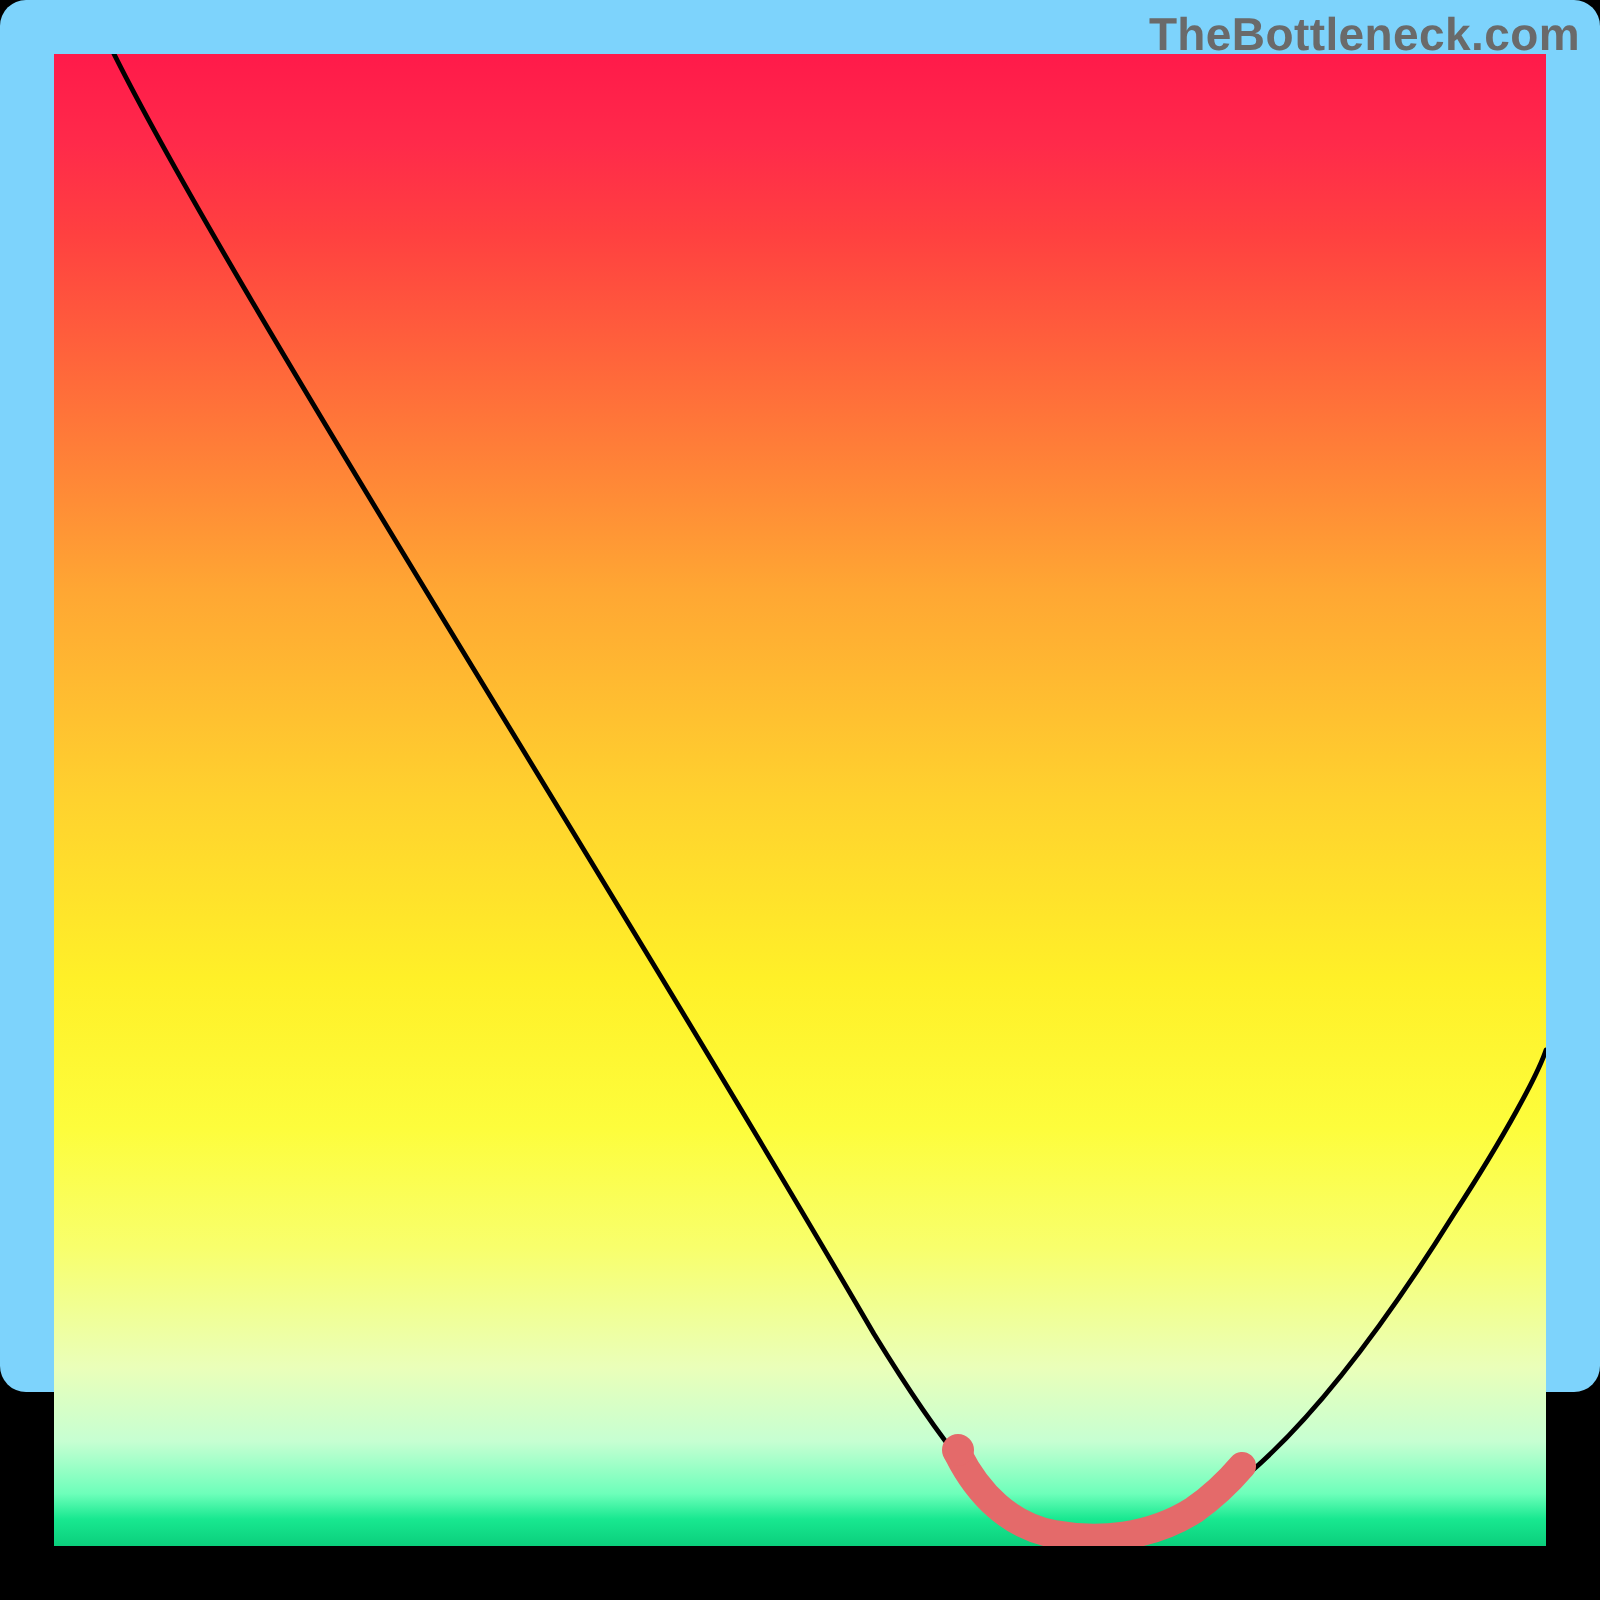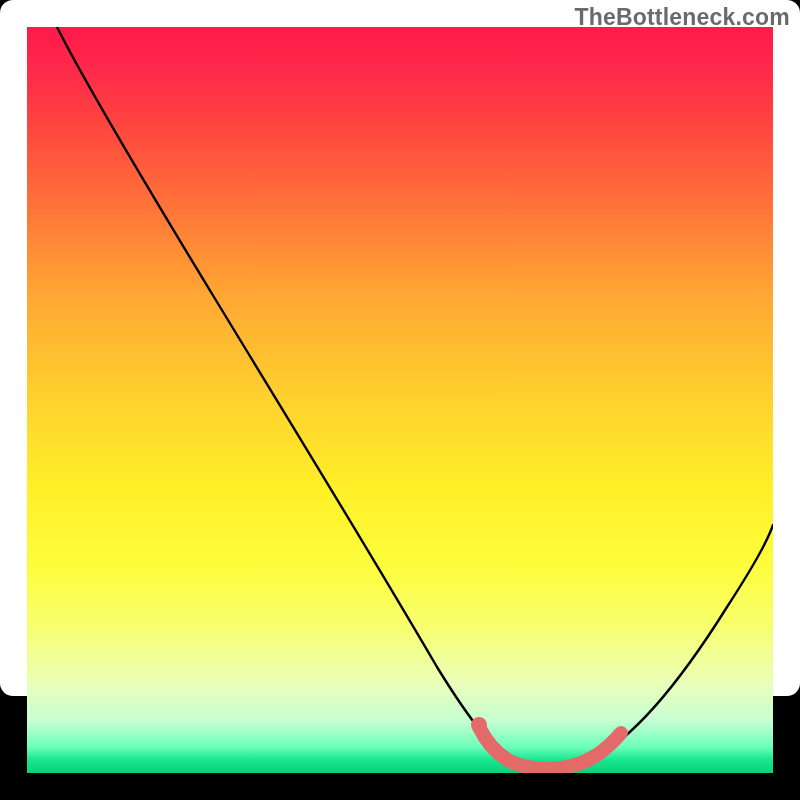--- a/index.html
+++ b/index.html
@@ -1,20 +1,20 @@
 <!DOCTYPE html>
 <html><head>
 <meta charset="utf-8">
 <style>
   * { margin: 0; padding: 0; box-sizing: border-box; }
   html, body { width: 800px; height: 800px; overflow: hidden; background: #000; }
   .outer {
     width: 800px;
     height: 696px;
-    background: #ffffff;
+    background: #7dd3fc;
     position: relative;
     border-radius: 13px;
   }
   .plot-area {
     position: absolute;
     left: 27px;
     top: 27px;
     width: 746px;
     height: 746px;
     overflow: hidden;

